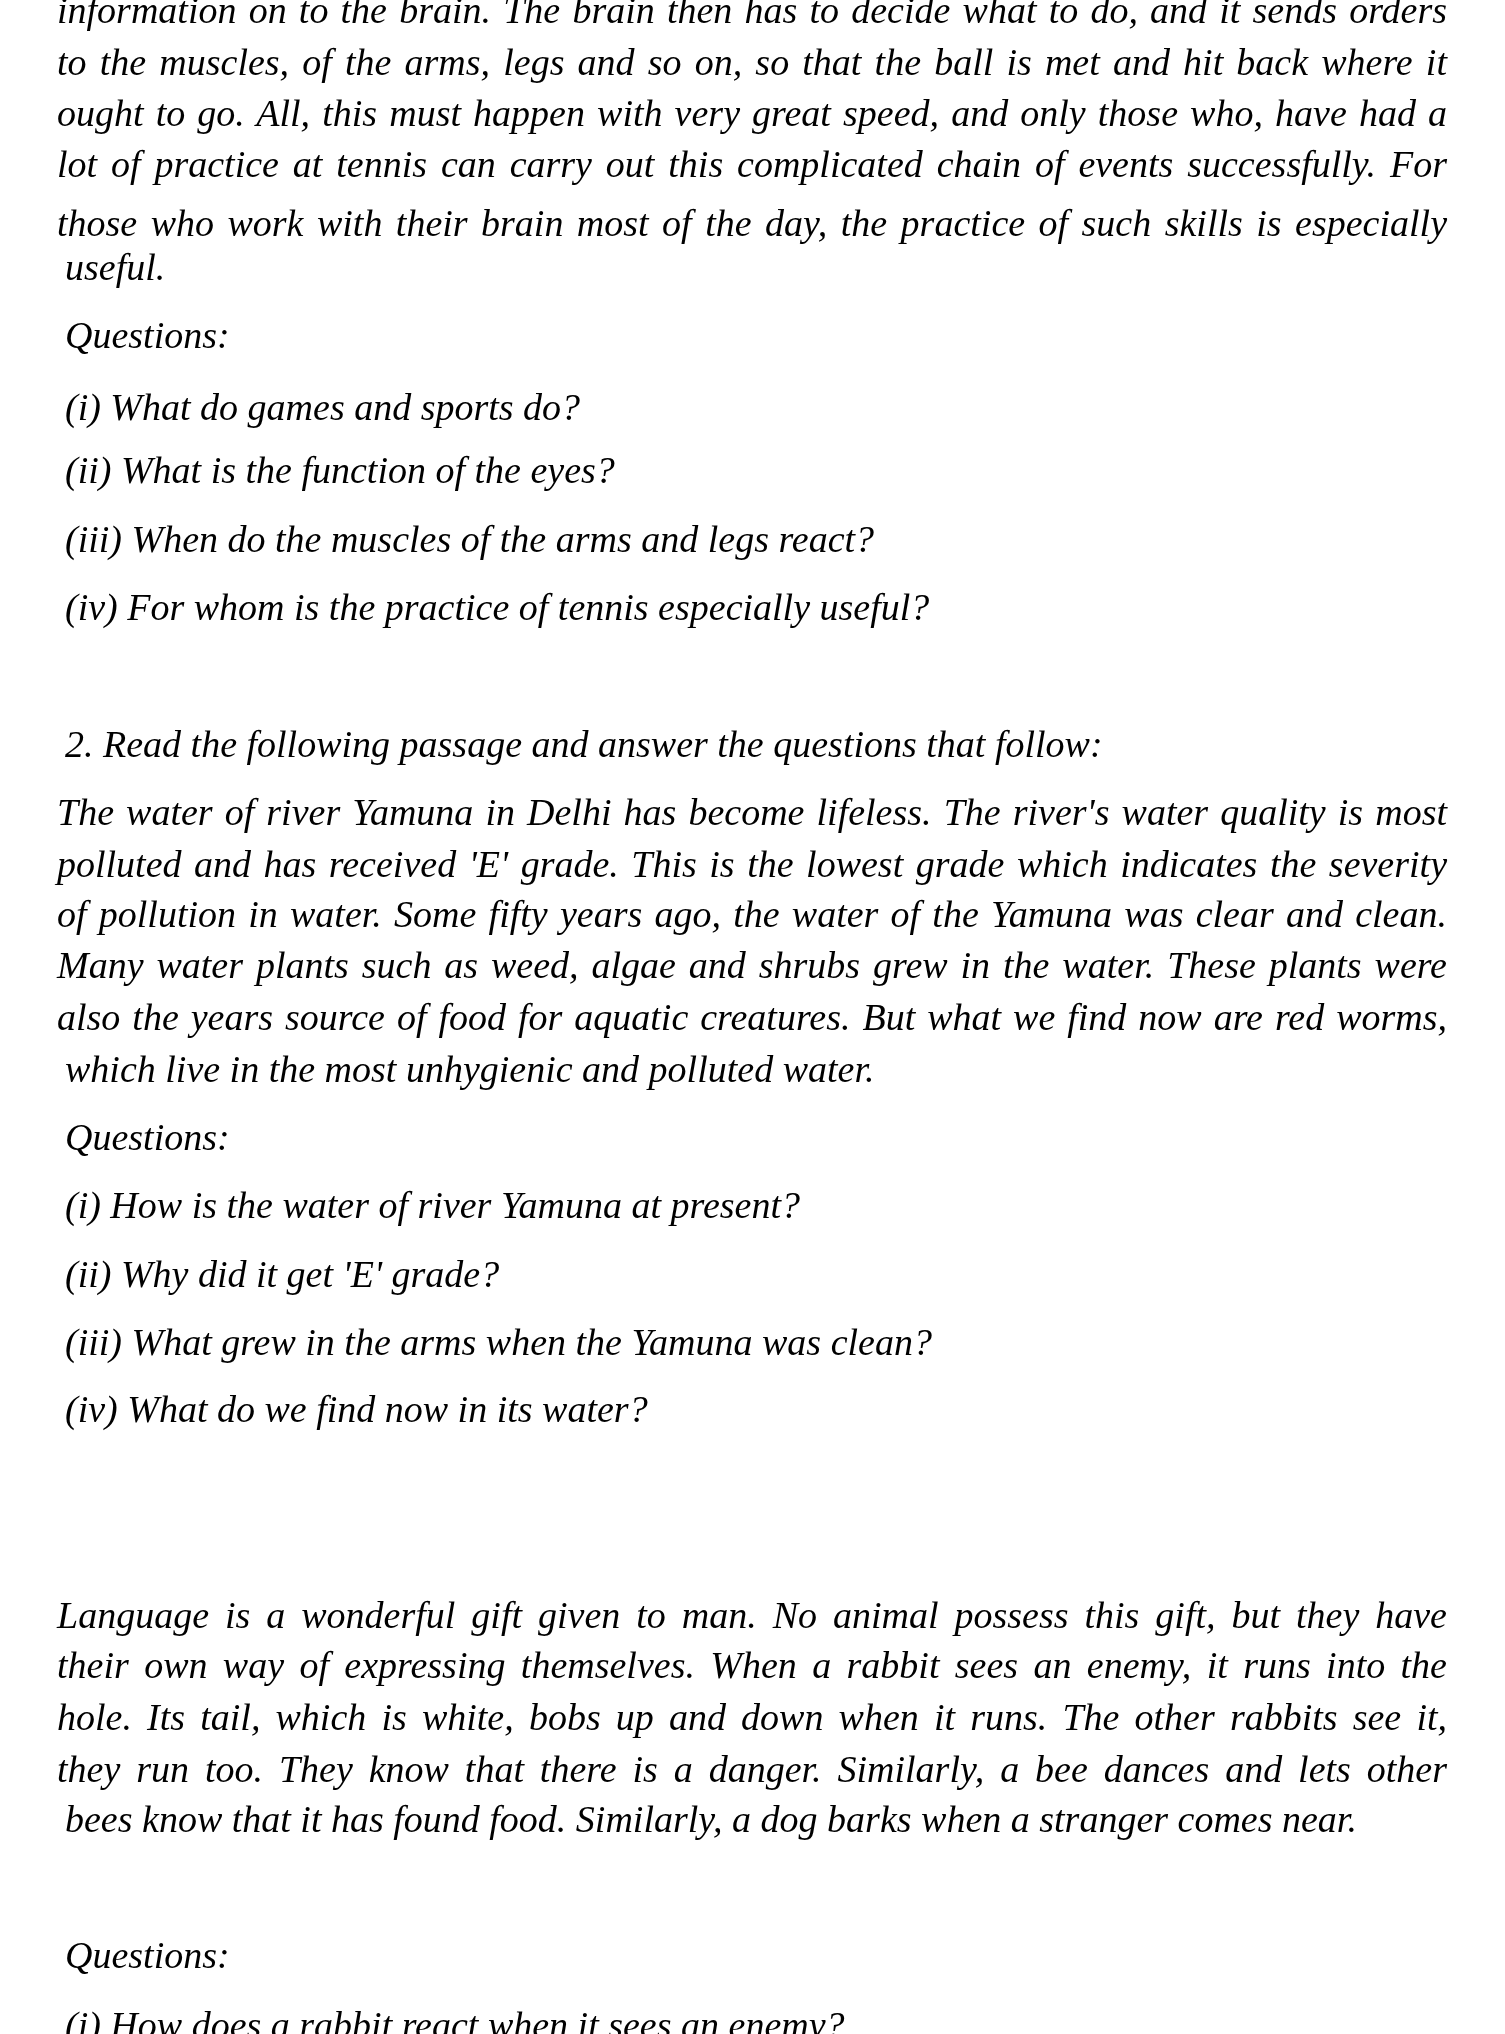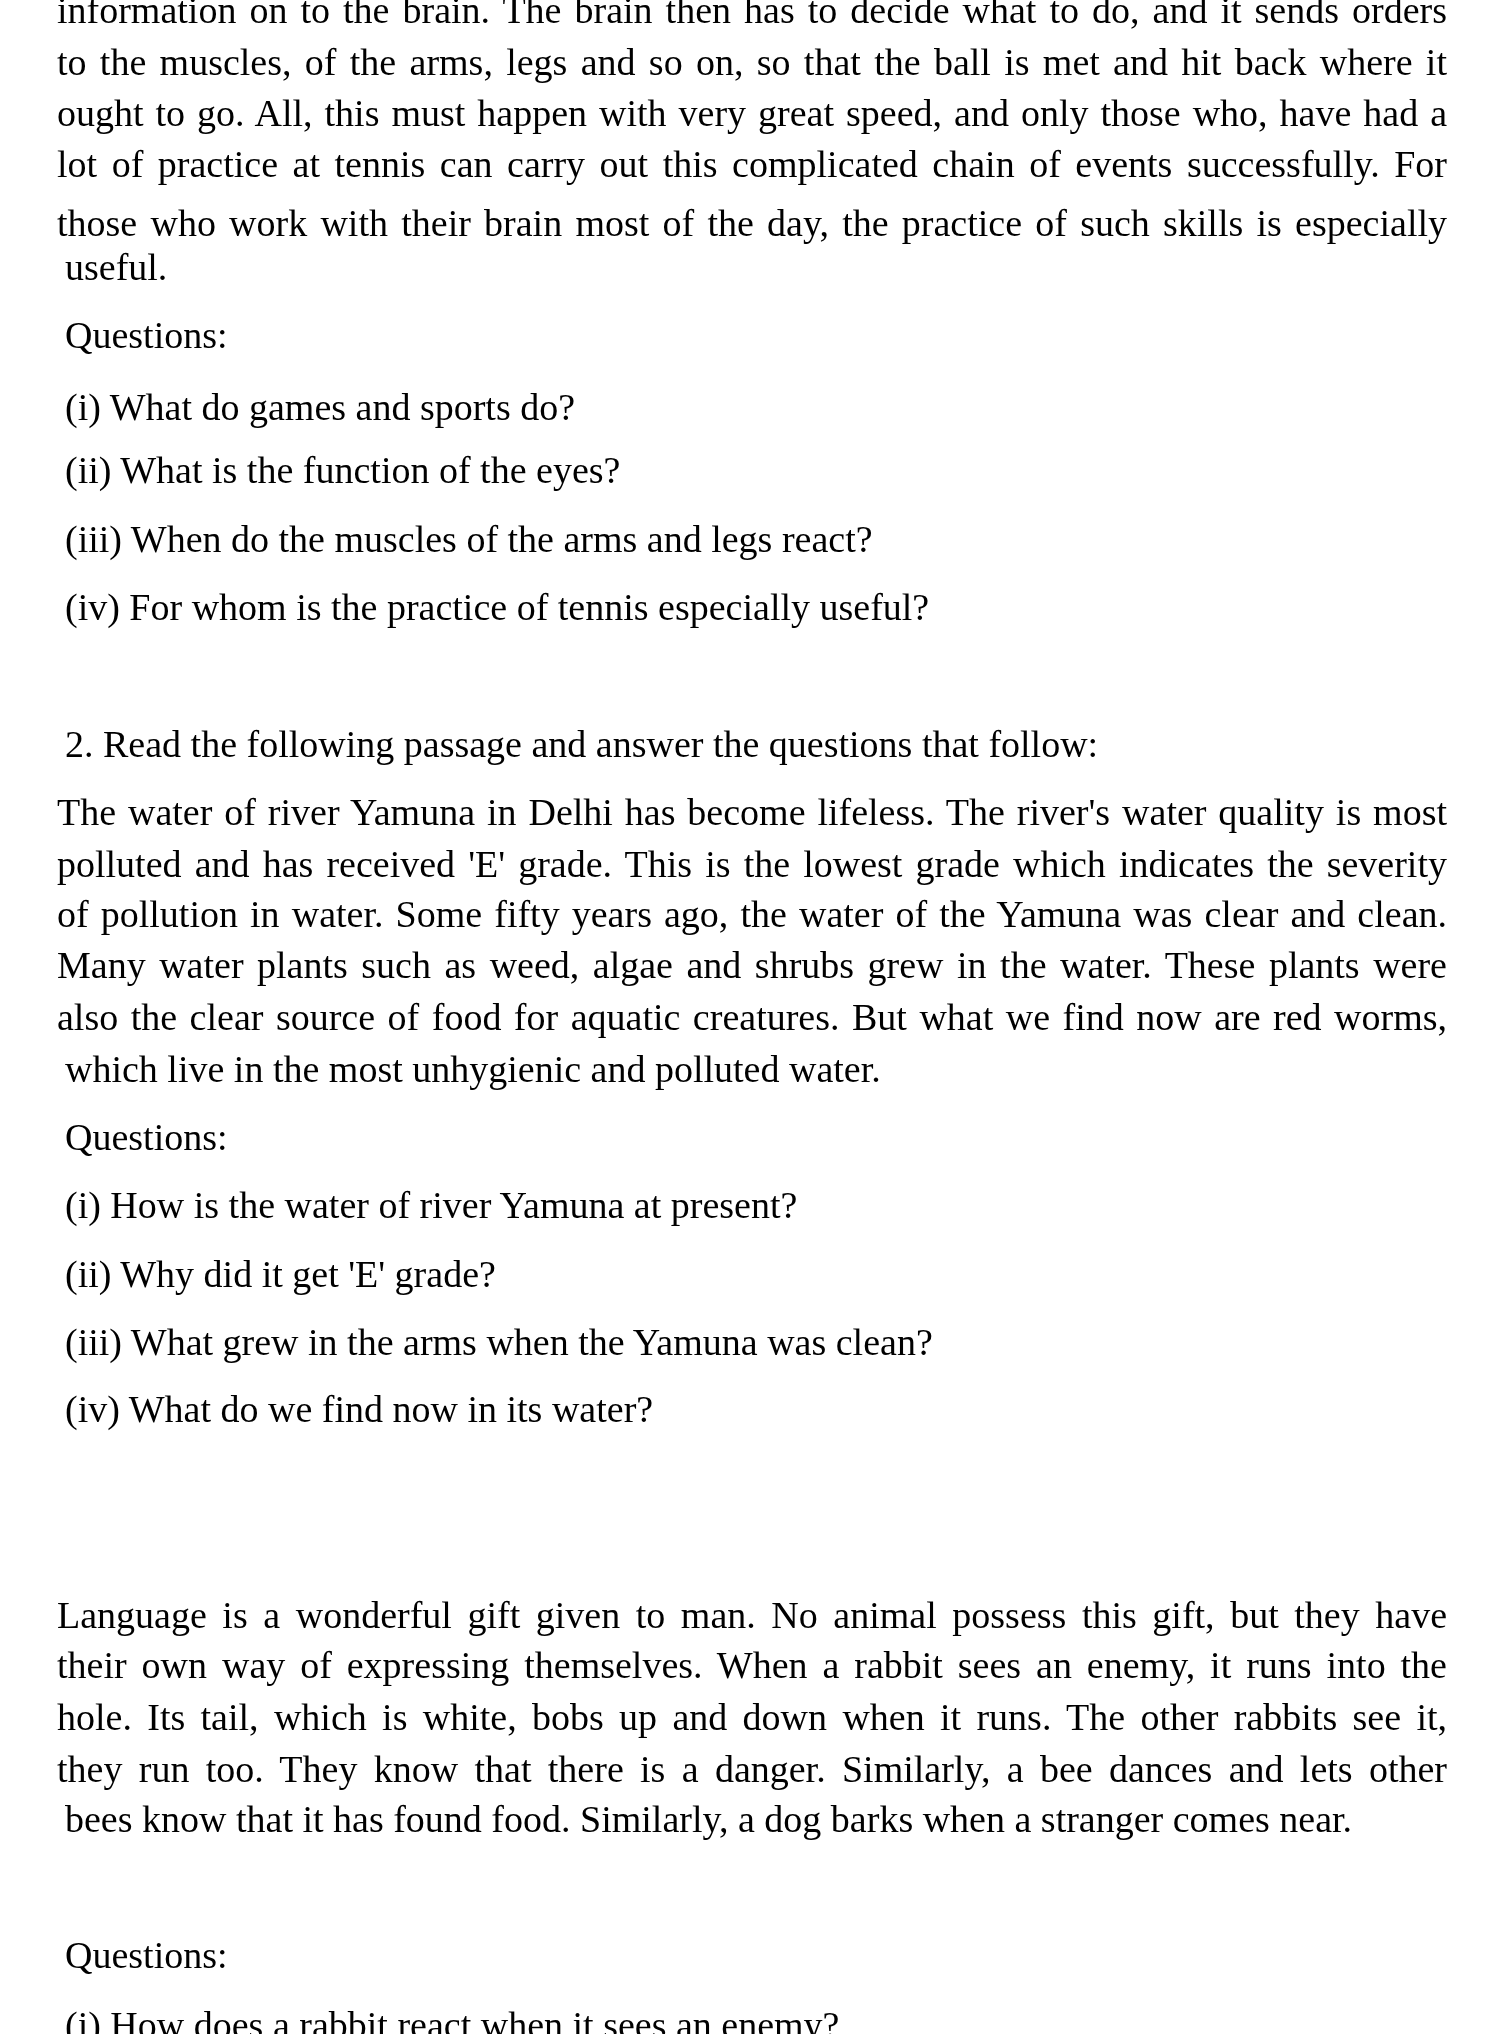--- a/index.html
+++ b/index.html
@@ -1,17 +1,17 @@
 <!DOCTYPE html>
 <html><head>
 <meta charset="utf-8">
 <style>
   html, body { margin: 0; padding: 0; background: #ffffff; }
   body { width: 1505px; height: 2034px; position: relative; overflow: hidden; }
-  .page { position: absolute; left: 0; top: 0; width: 1345px; height: 2034px; background: #ffffff; }
+  .page { position: absolute; left: 0; top: 0; width: 1345px; height: 2034px; background: #ffffff; font-style: italic; }
   .ln {
     position: absolute;
     left: 57px;
     width: 1390px;
     font-family: "Liberation Serif", "DejaVu Serif", serif;
     font-size: 38px;
     line-height: 38px;
     color: #000000;
     white-space: nowrap;
   }
@@ -46,21 +46,21 @@
     <div class="ln left" style="top:520px">(iii) When do the muscles of the arms and legs react?</div>
     <div class="ln left" style="top:588px">(iv) For whom is the practice of tennis especially useful?</div>
   </div>
 
   <div class="ln left" style="top:725px">2. Read the following passage and answer the questions that follow:</div>
   <div>
     <div class="ln just" style="top:793px">The water of river Yamuna in Delhi has become lifeless. The river's water quality is most</div>
     <div class="ln just" style="top:845px">polluted and has received 'E' grade. This is the lowest grade which indicates the severity</div>
     <div class="ln just" style="top:895px">of pollution in water. Some fifty years ago, the water of the Yamuna was clear and clean.</div>
     <div class="ln just" style="top:946px">Many water plants such as weed, algae and shrubs grew in the water. These plants were</div>
-    <div class="ln just" style="top:998px">also the clear source of food for aquatic creatures. But what we find now are red worms,</div>
+    <div class="ln just" style="top:998px">also the years source of food for aquatic creatures. But what we find now are red worms,</div>
     <div class="ln left" style="top:1050px">which live in the most unhygienic and polluted water.</div>
   </div>
 
   <div class="ln left" style="top:1118px">Questions:</div>
   <div>
     <div class="ln left" style="top:1186px">(i) How is the water of river Yamuna at present?</div>
     <div class="ln left" style="top:1255px">(ii) Why did it get 'E' grade?</div>
     <div class="ln left" style="top:1323px">(iii) What grew in the arms when the Yamuna was clean?</div>
     <div class="ln left" style="top:1390px">(iv) What do we find now in its water?</div>
   </div>

